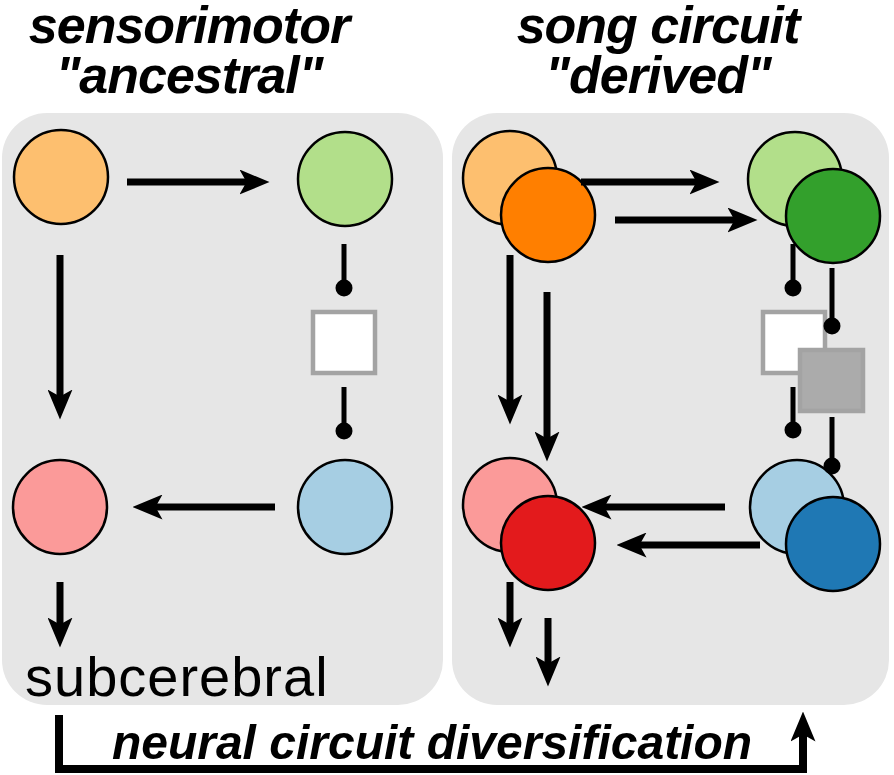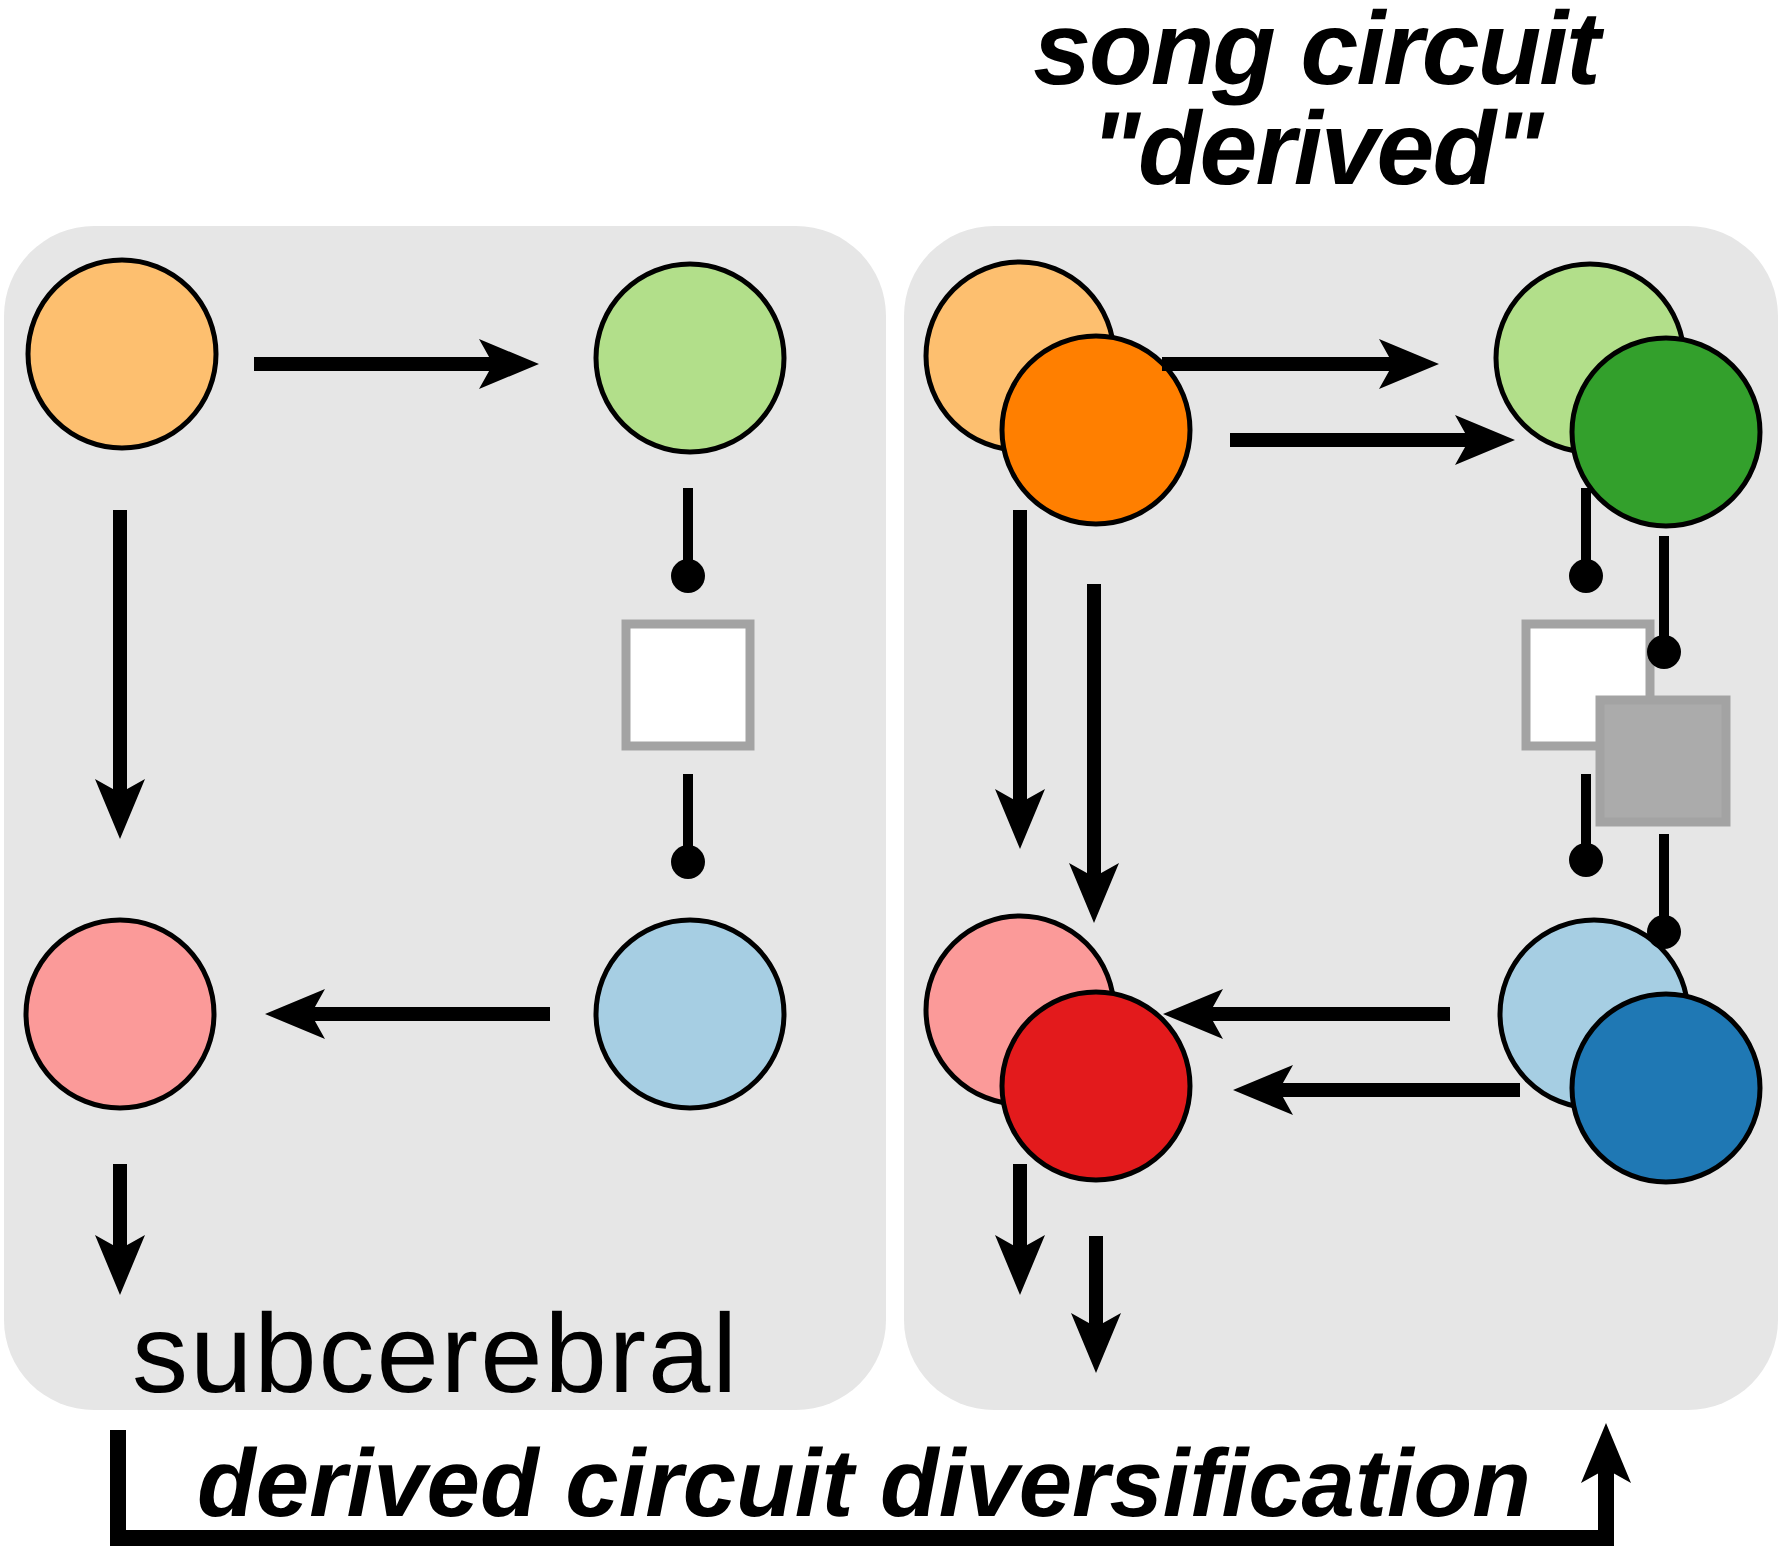--- a/index.html
+++ b/index.html
@@ -2,21 +2,21 @@
 <html><head>
 <meta charset="utf-8">
 <style>
   html,body{margin:0;padding:0;background:#fff;}
   .stage{position:relative;width:894px;height:775px;background:#fff;overflow:hidden;
          font-family:"Liberation Sans", sans-serif;}
   .stage svg{position:absolute;left:0;top:0;}
   .txt{position:absolute;color:#000;white-space:nowrap;}
   .panel-title{font-style:italic;font-weight:bold;font-size:52px;line-height:50px;
                text-align:center;letter-spacing:-1px;}
-  .footer-label{font-size:56px;font-weight:400;line-height:1;letter-spacing:1px;margin-left:41px;}
+  .footer-label{font-size:56px;font-weight:400;line-height:1;letter-spacing:1px;}
   .bottom-label{font-style:italic;font-weight:bold;font-size:48px;line-height:1;text-align:center;}
   .node{stroke:#000;stroke-width:2.5;}
   .sq{stroke:#A3A3A3;stroke-width:4.5;}
   .arrow{stroke:#000;stroke-width:7;fill:none;}
   .stub{stroke:#000;stroke-width:5;fill:none;}
   .ball{fill:#000;stroke:none;}
   .bracket{stroke:#000;stroke-width:8;fill:none;stroke-linejoin:miter;}
 </style>
 </head>
 <body>
@@ -76,23 +76,27 @@
     <path class="arrow" d="M510,255 V402" marker-end="url(#ah)"></path>
     <path class="arrow" d="M547,292 V439" marker-end="url(#ah)"></path>
     <path class="arrow" d="M725,507 H604" marker-end="url(#ah)"></path>
     <path class="arrow" d="M760,545 H639" marker-end="url(#ah)"></path>
     <path class="arrow" d="M510,582 V625" marker-end="url(#ah)"></path>
     <path class="arrow" d="M548,618 V664" marker-end="url(#ah)"></path>
 
     <path class="bracket" d="M59,715 V769 H803 V734" marker-end="url(#ah)"></path>
   </svg>
 
+  <div class="txt panel-title" style="left:0;top:-6;width:378px">
+    <div>sensorimotor</div>
+    <div>"ancestral"</div>
+  </div>
 
   <div class="txt panel-title" style="left:465;top:-6;width:386px;left:465px">
     <div>song circuit</div>
     <div>"derived"</div>
   </div>
 
   <div class="txt footer-label" style="left:25px;top:649px">subcerebral</div>
 
-  <div class="txt bottom-label" style="left:60px;top:719px;width:744px">derived circuit diversification</div>
+  <div class="txt bottom-label" style="left:60px;top:719px;width:744px">neural circuit diversification</div>
 
 </div>
 
 </body></html>

